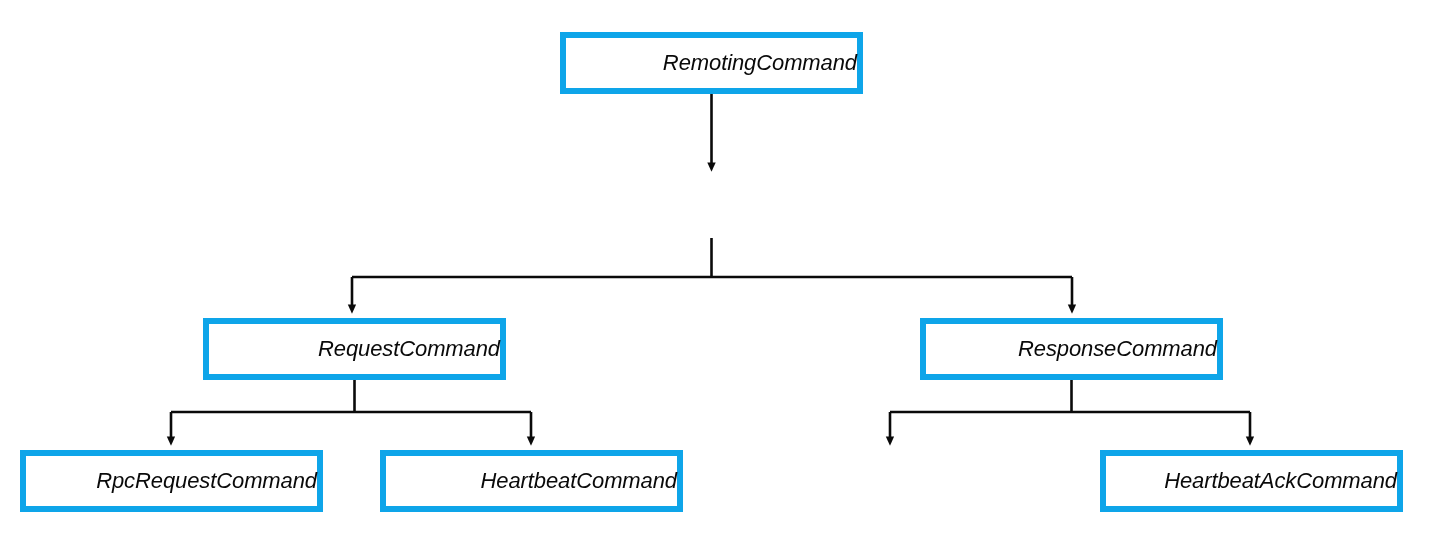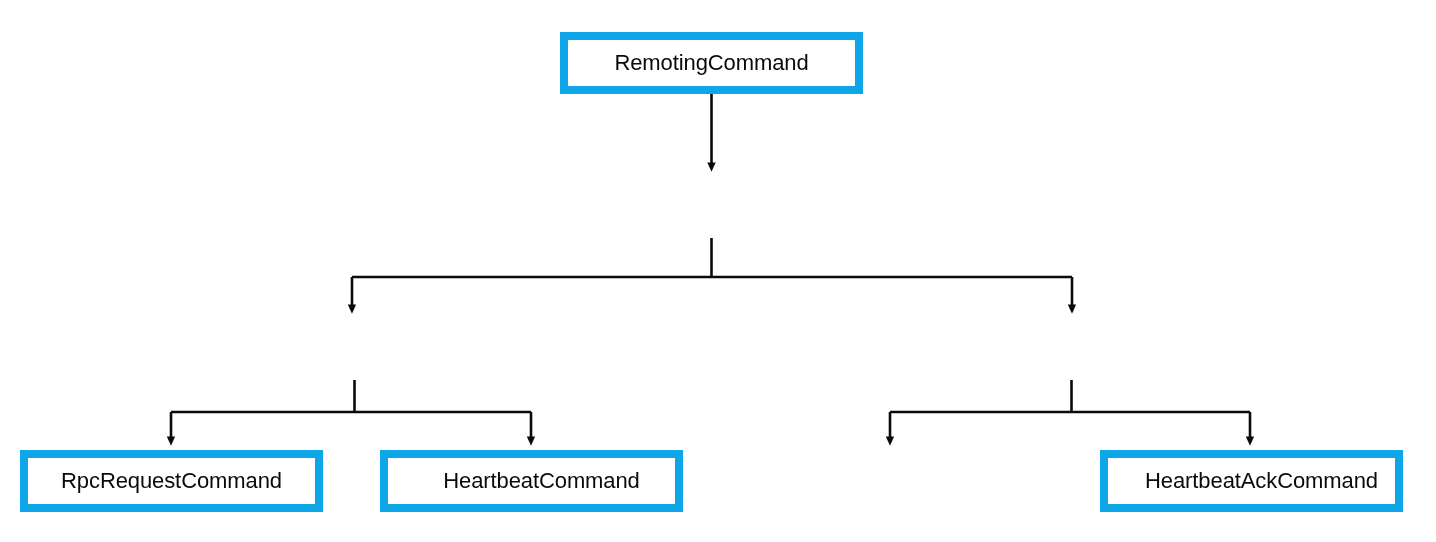--- a/index.html
+++ b/index.html
@@ -22,26 +22,27 @@
     top: 0;
     width: 1436px;
     height: 542px;
     pointer-events: none;
   }
   .node-box {
     position: absolute;
     box-sizing: border-box;
     width: 303px;
     height: 62px;
-    border: 8px solid #0ea5e9;
+    border: 6px solid #0ea5e9;
     background: #ffffff;
     display: flex;
     align-items: center;
-    justify-content: center;
+    justify-content: flex-end;
     z-index: 2;
+    font-style: italic;
   }
   .node-label {
     font-family: "Liberation Sans", sans-serif;
     font-size: 22px;
     line-height: 1;
     color: #0a0a0a;
     white-space: nowrap;
     letter-spacing: -0.1px;
   }
 </style>
@@ -79,21 +80,27 @@
       <path d="M 1250 412 L 1250 437" marker-end="url(#arrowhead)"></path>
 
     </g>
   </svg>
 
   <div class="node-box" style="left:560px; top:32px;">
     <span class="node-label">RemotingCommand</span>
   </div>
 
 
+  <div class="node-box" style="left:203px; top:318px;">
+    <span class="node-label">RequestCommand</span>
+  </div>
 
+  <div class="node-box" style="left:920px; top:318px;">
+    <span class="node-label">ResponseCommand</span>
+  </div>
 
   <div class="node-box" style="left:20px; top:450px;">
     <span class="node-label">RpcRequestCommand</span>
   </div>
 
   <div class="node-box" style="left:380px; top:450px;padding-left:20px;">
     <span class="node-label">HeartbeatCommand</span>
   </div>
 
 

